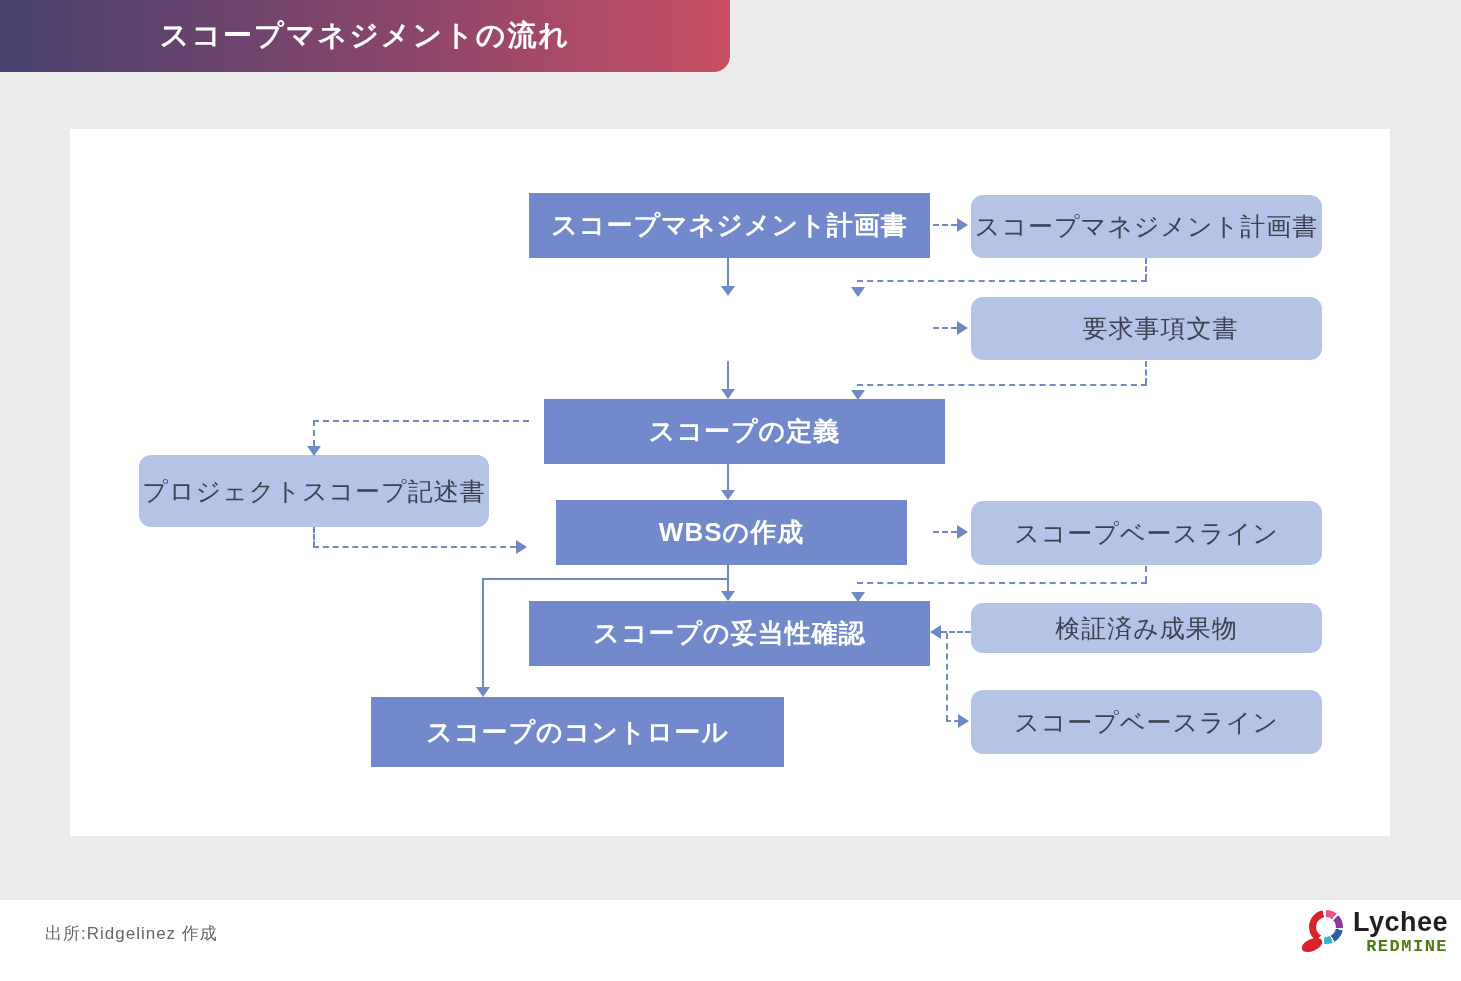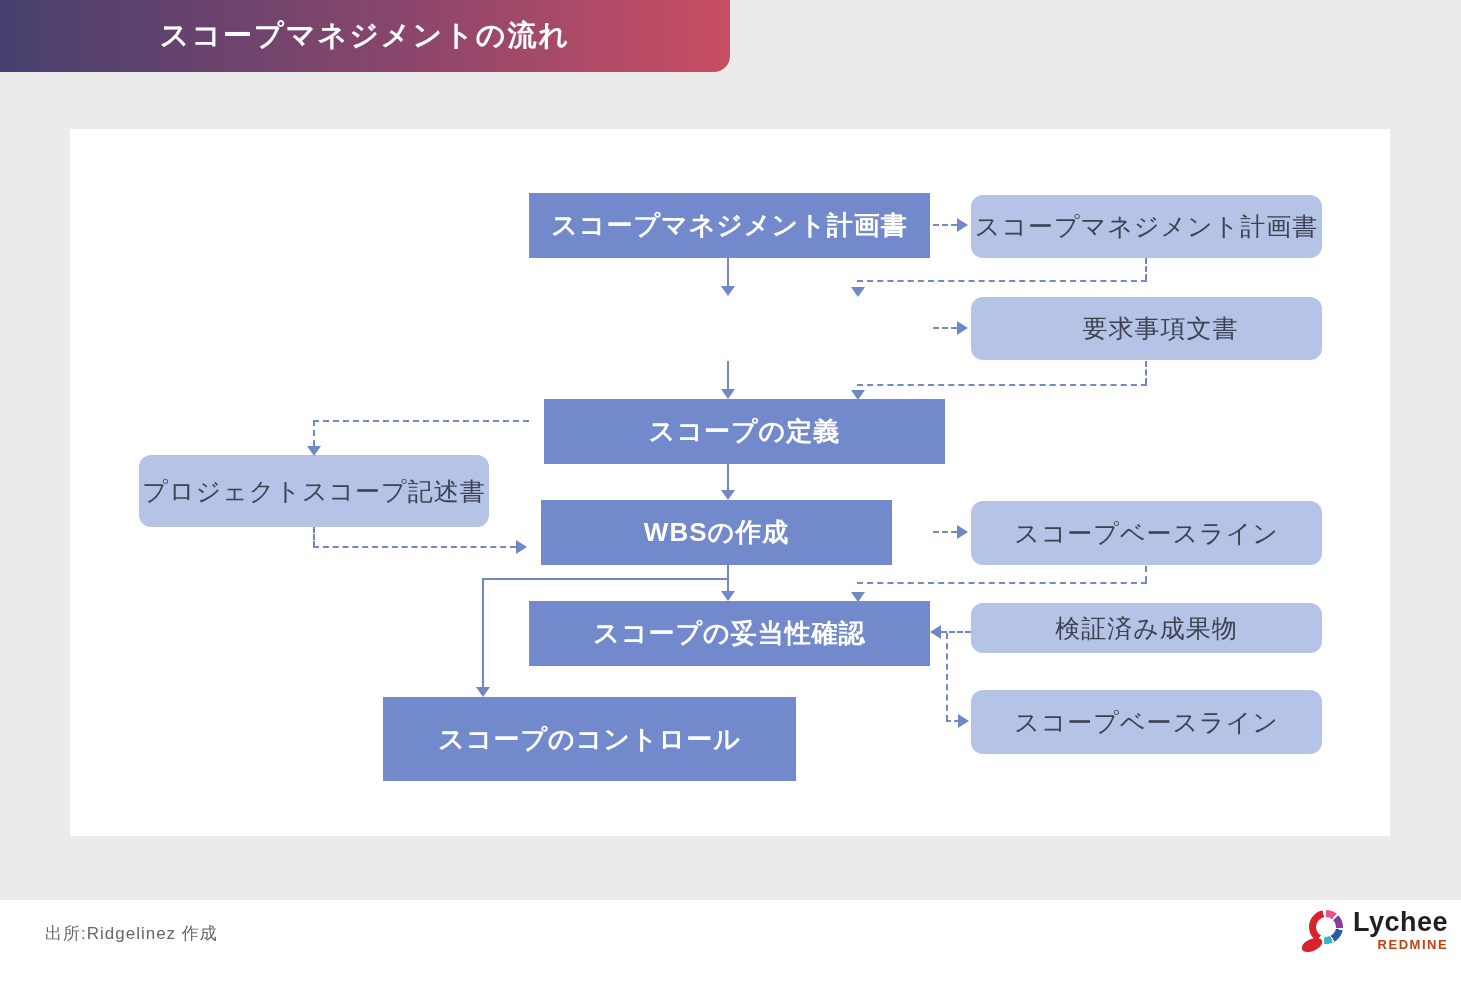--- a/index.html
+++ b/index.html
@@ -76,39 +76,39 @@
       #d7232e 212deg 348deg,
       #ffffff 348deg 360deg);
   }
   .logo-ring::after{content:"";position:absolute;inset:7px;border-radius:50%;background:#ffffff;}
   .logo-leaf{
     position:absolute;left:-2px;top:31px;width:22px;height:12px;border-radius:50%;
     background:#d7232e;transform:rotate(-24deg);
   }
   .logo-text{margin-left:6px;display:flex;flex-direction:column;align-items:flex-end;}
   .logo-name{font-size:27px;font-weight:700;color:#231f20;line-height:1.1;letter-spacing:0.5px;}
-  .logo-sub{font-size:13px;font-weight:700;color:#c2410c;letter-spacing:1.5px;line-height:1.1;}
+  .logo-sub{font-size:17px;font-weight:700;color:#4d7c0f;letter-spacing:1.5px;line-height:1.1;font-family:Liberation Mono, monospace;}
 </style>
 </head>
 <body>
 
 <div class="stage">
   <div class="gray-bg"></div>
 
   <div class="header-banner">
     <div class="title">スコープマネジメントの流れ</div>
   </div>
 
   <div class="card"></div>
 
   <div class="step" style="left:529px;top:193px;width:401px;height:65px;">スコープマネジメント計画書</div>
   <div class="step" style="left:529px;top:399px;width:401px;height:65px;margin-left:15px;">スコープの定義</div>
-  <div class="step" style="left:541px;top:500px;width:351px;height:65px;">WBSの作成</div>
+  <div class="step" style="left:556px;top:500px;width:351px;height:65px;">WBSの作成</div>
   <div class="step" style="left:529px;top:601px;width:401px;height:65px;">スコープの妥当性確認</div>
-  <div class="step" style="left:383px;top:697px;width:413px;height:84px;">スコープのコントロール</div>
+  <div class="step" style="left:371px;top:697px;width:413px;height:70px;">スコープのコントロール</div>
 
   <div class="artifact" style="left:971px;top:195px;width:351px;height:63px;">スコープマネジメント計画書</div>
   <div class="artifact" style="left:971px;top:297px;width:351px;height:63px;padding-left:28px;">要求事項文書</div>
   <div class="artifact" style="left:139px;top:455px;width:350px;height:72px;text-align:center;">プロジェクトスコープ記述書</div>
   <div class="artifact" style="left:971px;top:501px;width:351px;height:64px;">スコープベースライン</div>
   <div class="artifact" style="left:971px;top:603px;width:351px;height:50px;">検証済み成果物</div>
   <div class="artifact" style="left:971px;top:690px;width:351px;height:64px;">スコープベースライン</div>
 
   <div class="v-line" style="left:727px;top:258px;height:31px;"></div>
   <div class="arrow-down" style="left:721px;top:286px;"></div>

